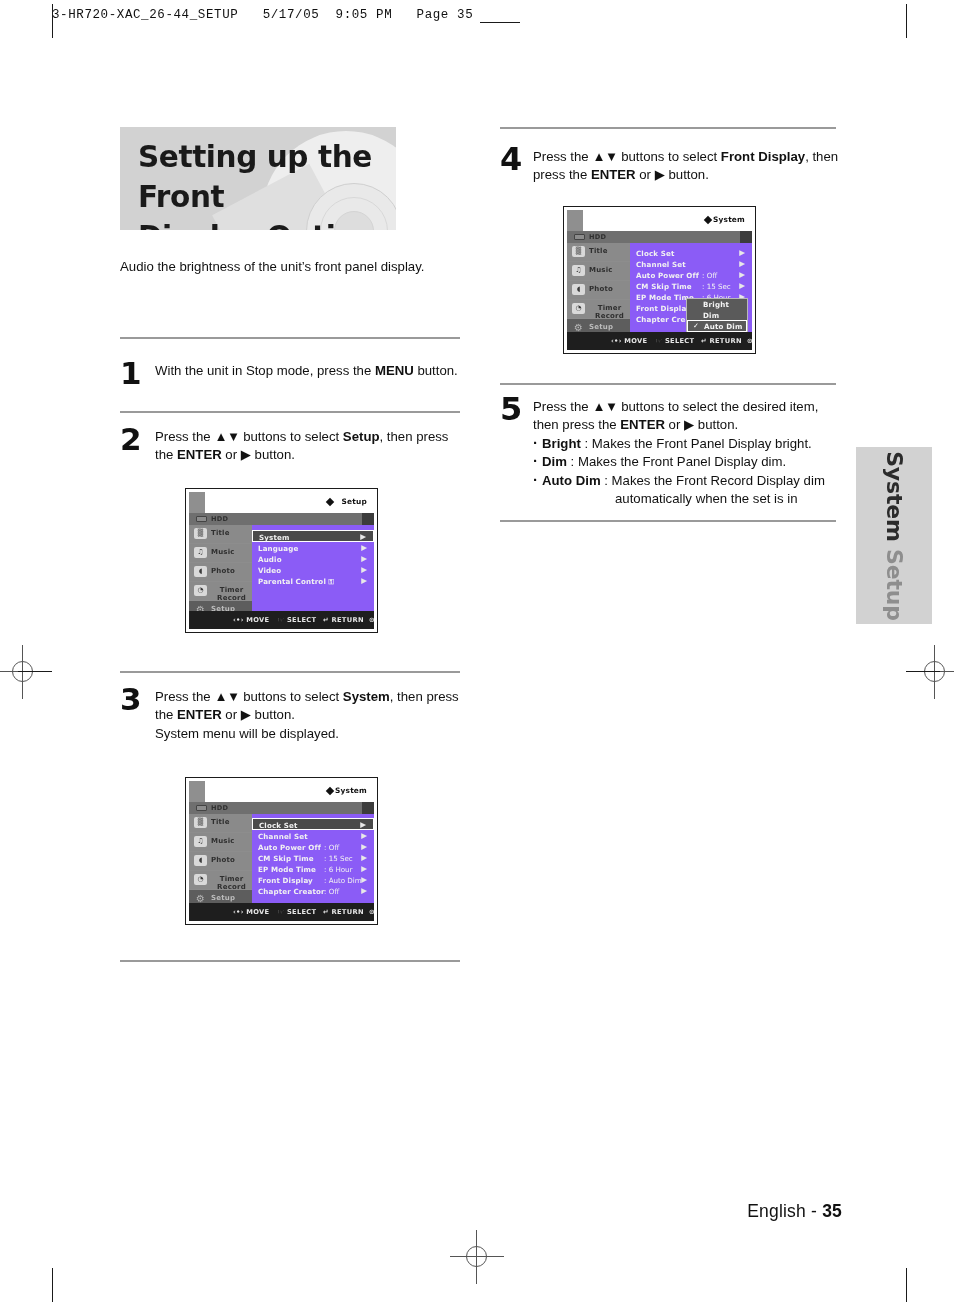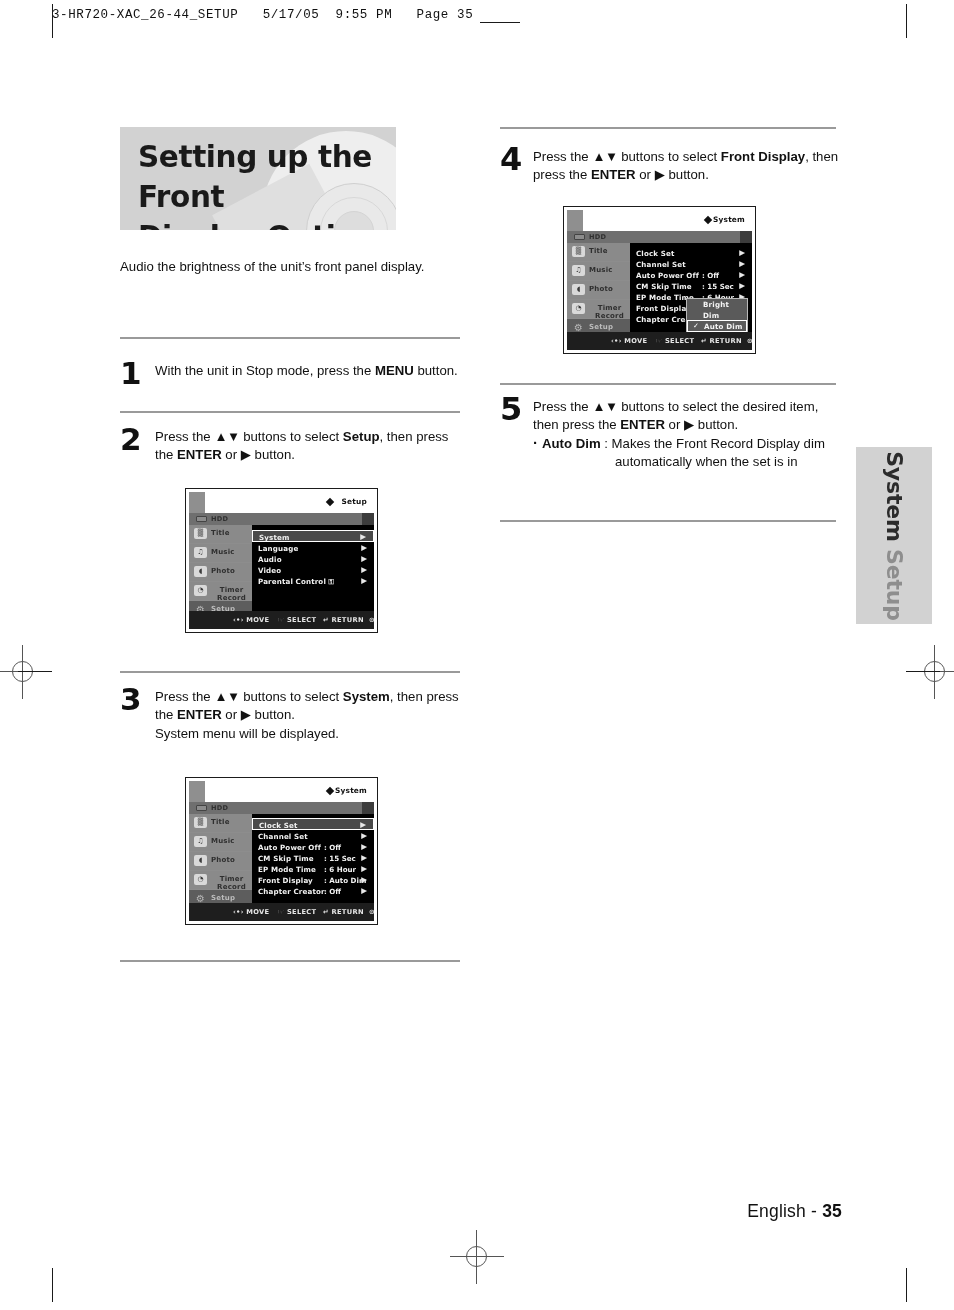--- a/index.html
+++ b/index.html
@@ -285,39 +285,39 @@
   }
   .osd .sb-item.setup {
     background: #5d5d5d;
     border-bottom: none;
   }
   .osd .sb-item.setup .icon { background: transparent; color: #b5b5b5; font-size: 10px; }
   .osd .sb-item.setup .lbl { color: #bcbcbc; }
   .osd .content {
     position: absolute;
     left: 63px; top: 33px; right: 0; bottom: 18px;
-    background: #000000;
+    background: #8b5cf6;
   }
   .osd .m-row {
     position: relative;
     height: 11px;
     color: #f2f2f2;
   }
   .osd .m-row .name {
     position: absolute;
     left: 6px; top: 1.5px;
     font-size: 7.1px;
     font-weight: bold;
     letter-spacing: 0.15px;
   }
   .osd .m-row .val {
     position: absolute;
     left: 72px; top: 1.5px;
     font-size: 7.1px;
-    font-weight: bold;
+    font-weight: normal;
   }
   .osd .m-row .arr {
     position: absolute;
     right: 7px; top: 1.5px;
     font-size: 7.5px;
     line-height: 8px;
     color: #e8e8e8;
   }
   .osd .m-row.sel {
     border: 1px solid #ffffff;
@@ -397,21 +397,21 @@
     right: 112px; bottom: 88px;
     font-size: 17.5px;
     color: #111;
     letter-spacing: 0.2px;
   }
   .footer b { font-weight: bold; }
 </style>
 </head>
 <body>
 
-<div class="printhead">3-HR720-XAC_26-44_SETUP   5/17/05  9:55 PM   Page 35</div>
+<div class="printhead">3-HR720-XAC_26-44_SETUP   5/17/05  9:05 PM   Page 35</div>
 
 <div class="trim-v" style="left:52px; top:4px; height:34px;"></div>
 <div class="trim-v" style="left:906px; top:4px; height:34px;"></div>
 <div class="trim-h" style="left:480px; top:22px; width:40px;"></div>
 <div class="trim-v" style="left:52px; top:1268px; height:34px;"></div>
 <div class="trim-v" style="left:906px; top:1268px; height:34px;"></div>
 
 <div class="regmark" style="left:-4px; top:645px;">
   <div class="c"></div>
     <div class="hline"></div>
@@ -708,20 +708,22 @@
       <div class="grp" style="left:180px;"><span>⊙</span> </div>
     </div>
   </div>
 </div>
 
 <div class="step right" style="left:500px; top:394px; width:340px;">
   <div class="num">5</div>
   <div class="body" style="left:33px;">
     <span>Press the </span><span class="arrows">▲▼</span><span> buttons to select the desired item, then press the </span><b>ENTER</b><span> or ▶ button.</span>
     <ul class="bullets">
+      <li><b>Bright</b><span> : Makes the Front Panel Display bright.</span></li>
+      <li><b>Dim</b><span> : Makes the Front Panel Display dim.</span></li>
       <li><b>Auto Dim</b><span> : Makes the Front Record Display dim</span><span class="hang">automatically when the set is in</span></li>
     </ul>
   </div>
 </div>
 
 <div class="sidetab">
   <div class="txt"><span class="a">System</span><span class="b"> Setup</span></div>
 </div>
 
 <div class="footer"><span>English - </span><b>35</b></div>

